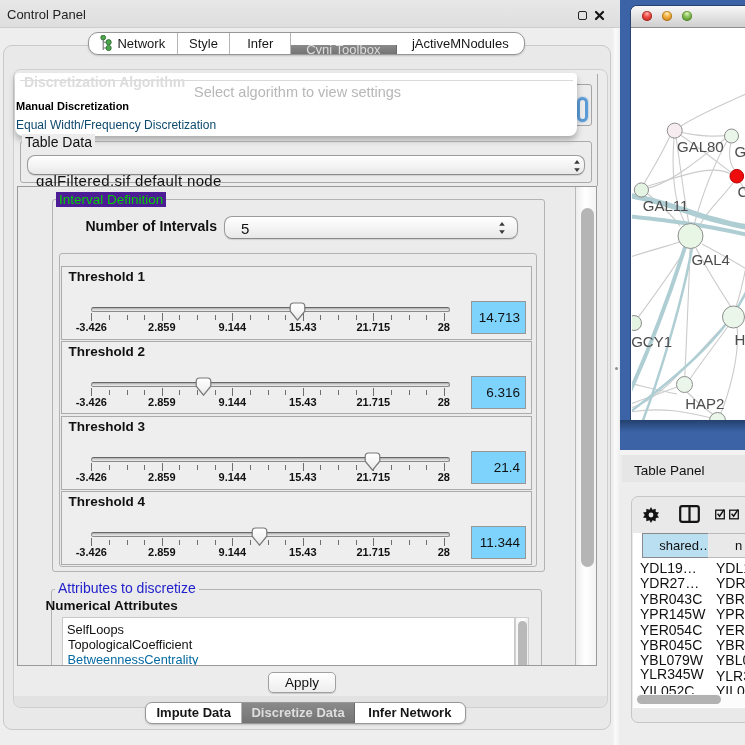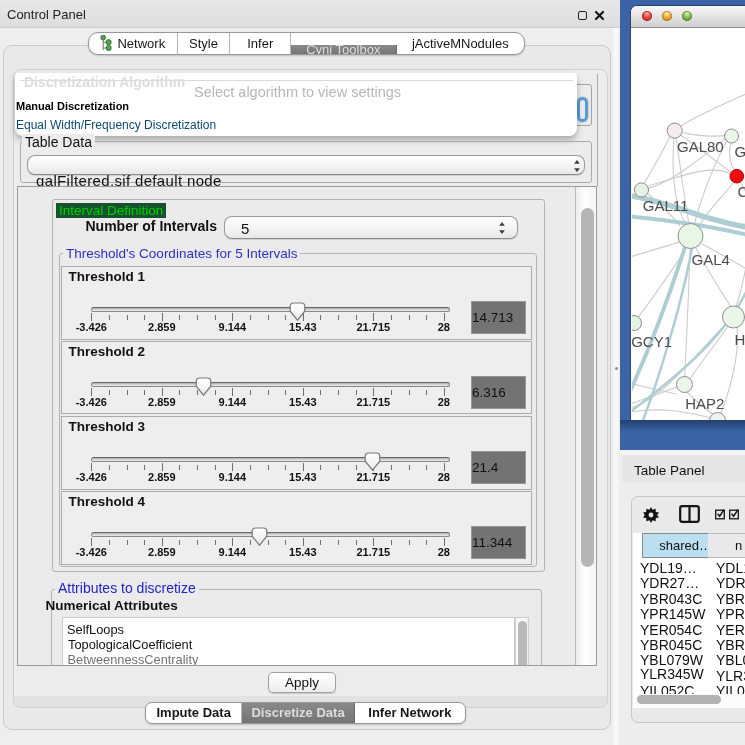--- a/index.html
+++ b/index.html
@@ -8,21 +8,21 @@
 .abs { position:absolute; }
 .groupbox { position:absolute; border:1px solid #aaaaaa; border-radius:3px; }
 .gtitle { position:absolute; font-size:13.5px; padding:0 3px; }
 .combo { position:absolute; border:1px solid #9b9b9b; border-bottom-color:#8a8a8a; border-radius:8px;
   background:linear-gradient(#ffffff, #f2f2f2 60%, #e8e8e8); box-shadow:0 1px 1px rgba(0,0,0,0.12);
   font-size:13px; color:#111; }
 .combo .ctext { position:absolute; left:8px; top:2.5px; font-size:15px; }
 .thr { position:absolute; left:43px; width:471px; height:74px; background:#eeeeee; border:1px solid #ababab; }
 .thr .tlabel { position:absolute; left:6.5px; top:2px; font-weight:bold; font-size:13.5px; color:#111; }
 .track { position:absolute; left:29px; top:39.5px; width:359px; height:5px; background:linear-gradient(#ababab,#d6d6d6 55%,#ededed); border-radius:2.5px; border:1px solid #8a8a8a; border-top-color:#686868; }
-.num { position:absolute; left:409px; top:34px; width:55px; height:33px; background:#737373; border:1px solid #979797; font-size:13.5px; color:#111; line-height:31px; padding-right:5px; }
+.num { position:absolute; left:409px; top:34px; width:55px; height:33px; background:#7dd3fc; border:1px solid #979797; font-size:13.5px; color:#111; text-align:right; line-height:31px; padding-right:5px; }
 .ticklabel { position:absolute; top:54px; font-size:11px; font-weight:bold; color:#111; transform:translateX(-50%); }
 .tick { position:absolute; width:1px; background:#6e6e6e; }
 .seg { position:absolute; display:flex; border:1px solid #979797; border-radius:10px; background:#ffffff; overflow:hidden; box-shadow:0 1px 2px rgba(0,0,0,0.18); }
 .seg > div { display:flex; align-items:center; justify-content:center; font-size:13px; color:#161616; border-right:1px solid #b5b5b5; }
 .seg > div:last-child { border-right:none; }
 .seg > div.dark { background:linear-gradient(#8a8a8a,#747474); color:#dedede; border-right-color:#6a6a6a; }
 </style>
 </head>
 <body>
 
@@ -74,33 +74,32 @@
   <svg class="abs" style="left:546px;top:4px;" width="6" height="12" viewBox="0 0 6 12">
     <path d="M3 0 L5.8 3.7 H0.2 Z" fill="#3a3a3a"></path>
       <path d="M3 12 L0.2 8.3 H5.8 Z" fill="#3a3a3a"></path>
   </svg>
 </div>
 
 <div class="abs" style="left:17px;top:186px;width:580px;height:480px;background:#ebebeb;border:1px solid #9a9a9a;"></div>
 <div class="abs" id="pane" style="left:18px;top:187px;width:578px;height:478px;overflow:hidden;">
 
   <div class="groupbox" style="left:34px;top:12px;width:493px;height:373px;border-color:#b3b3b3;"></div>
-  <div class="gtitle" style="left:38px;top:16px;background:#14532d;color:#00cf00;">Interval Definition</div>
+  <div class="gtitle" style="left:38px;top:5px;background:#4c1d95;color:#00cf00;">Interval Definition</div>
 
   <div class="abs" style="left:67.5px;top:31px;font-size:14px;font-weight:bold;color:#111;">Number of Intervals</div>
   <div class="combo" style="left:206px;top:29px;width:294px;height:23px;">
     <span class="ctext" style="left:16px;">5</span>
     <svg class="abs" style="left:274px;top:5px;" width="6" height="12" viewBox="0 0 6 12">
       <path d="M3 0 L5.8 3.7 H0.2 Z" fill="#3a3a3a"></path>
         <path d="M3 12 L0.2 8.3 H5.8 Z" fill="#3a3a3a"></path>
     </svg>
   </div>
 
   <div class="groupbox" style="left:41px;top:66px;width:478px;height:314px;border-color:#b3b3b3;"></div>
-  <div class="gtitle" style="left:45px;top:59px;background:#ebebeb;color:#2e2ec4;">Threshold's Coordinates for 5 Intervals</div>
 
   <div id="thr1" class="thr" style="top:79px;">
       <div class="tlabel">Threshold 1</div>
       <div class="track"></div>
       <div class="tick" style="left:29.3px;top:46px;height:8px;"></div>
       <div class="tick" style="left:46.9px;top:48px;height:5px;"></div>
       <div class="tick" style="left:64.5px;top:48px;height:5px;"></div>
       <div class="tick" style="left:82.2px;top:48px;height:5px;"></div>
       <div class="tick" style="left:99.8px;top:46px;height:8px;"></div>
       <div class="tick" style="left:117.4px;top:48px;height:5px;"></div>
@@ -263,21 +262,21 @@
       </svg>
       <div class="num">11.344</div>
     </div>
 
   <div class="groupbox" style="left:33px;top:402px;width:491px;height:80px;border-color:#b3b3b3;"></div>
   <div class="gtitle" style="left:37px;top:393px;background:#ebebeb;color:#2222cc;font-size:14px;">Attributes to discretize</div>
   <div class="abs" style="left:27.5px;top:411px;font-size:13.5px;font-weight:bold;color:#111;">Numerical Attributes</div>
   <div class="abs" style="left:44px;top:430px;width:453px;height:49px;background:#ffffff;border:1px solid #c9c9c9;"></div>
   <div class="abs" style="left:49px;top:435px;font-size:12.8px;color:#111;">SelfLoops</div>
   <div class="abs" style="left:50px;top:449.8px;font-size:12.8px;color:#111;">TopologicalCoefficient</div>
-  <div class="abs" style="left:49.5px;top:464.6px;font-size:12.8px;color:#737373;text-align:right;">BetweennessCentrality</div>
+  <div class="abs" style="left:49.5px;top:464.6px;font-size:12.8px;color:#0369a1;text-align:right;">BetweennessCentrality</div>
 
   <div class="abs" style="left:497px;top:430px;width:14px;height:49px;background:linear-gradient(90deg,#f6f6f6,#ffffff 60%,#ededed);border:1px solid #cfcfcf;"></div>
   <div class="abs" style="left:499.5px;top:434px;width:9.6px;height:45px;background:#b9b9b9;border-radius:5px 5px 0 0;"></div>
 
   <div class="abs" style="left:557px;top:0;width:21px;height:478px;background:linear-gradient(90deg,#ededed,#ffffff 45%,#f3f3f3);border-left:1px solid #b9b9b9;"></div>
   <div class="abs" style="left:563px;top:21px;width:13px;height:359px;background:#b5b5b5;border-radius:7px;"></div>
 </div>
 
 <div class="abs" style="left:268px;top:672px;width:68px;height:21px;background:linear-gradient(#ffffff,#ededed);border:1px solid #a0a0a0;border-radius:5px;font-size:13.5px;color:#111;text-align:center;line-height:19px;box-shadow:0 1px 1px rgba(0,0,0,0.15);">Apply</div>
 

